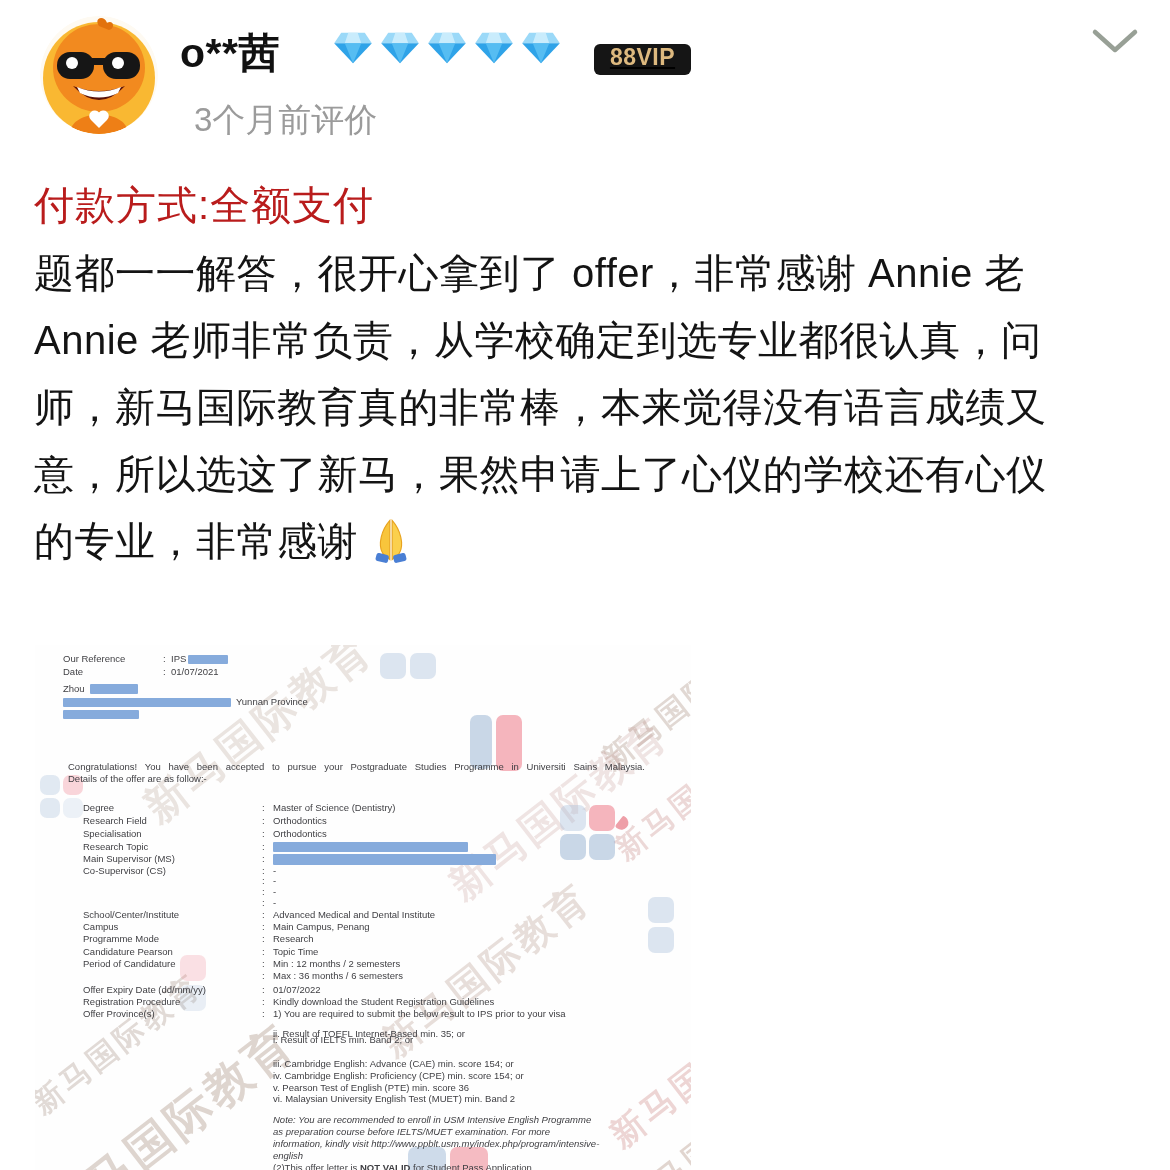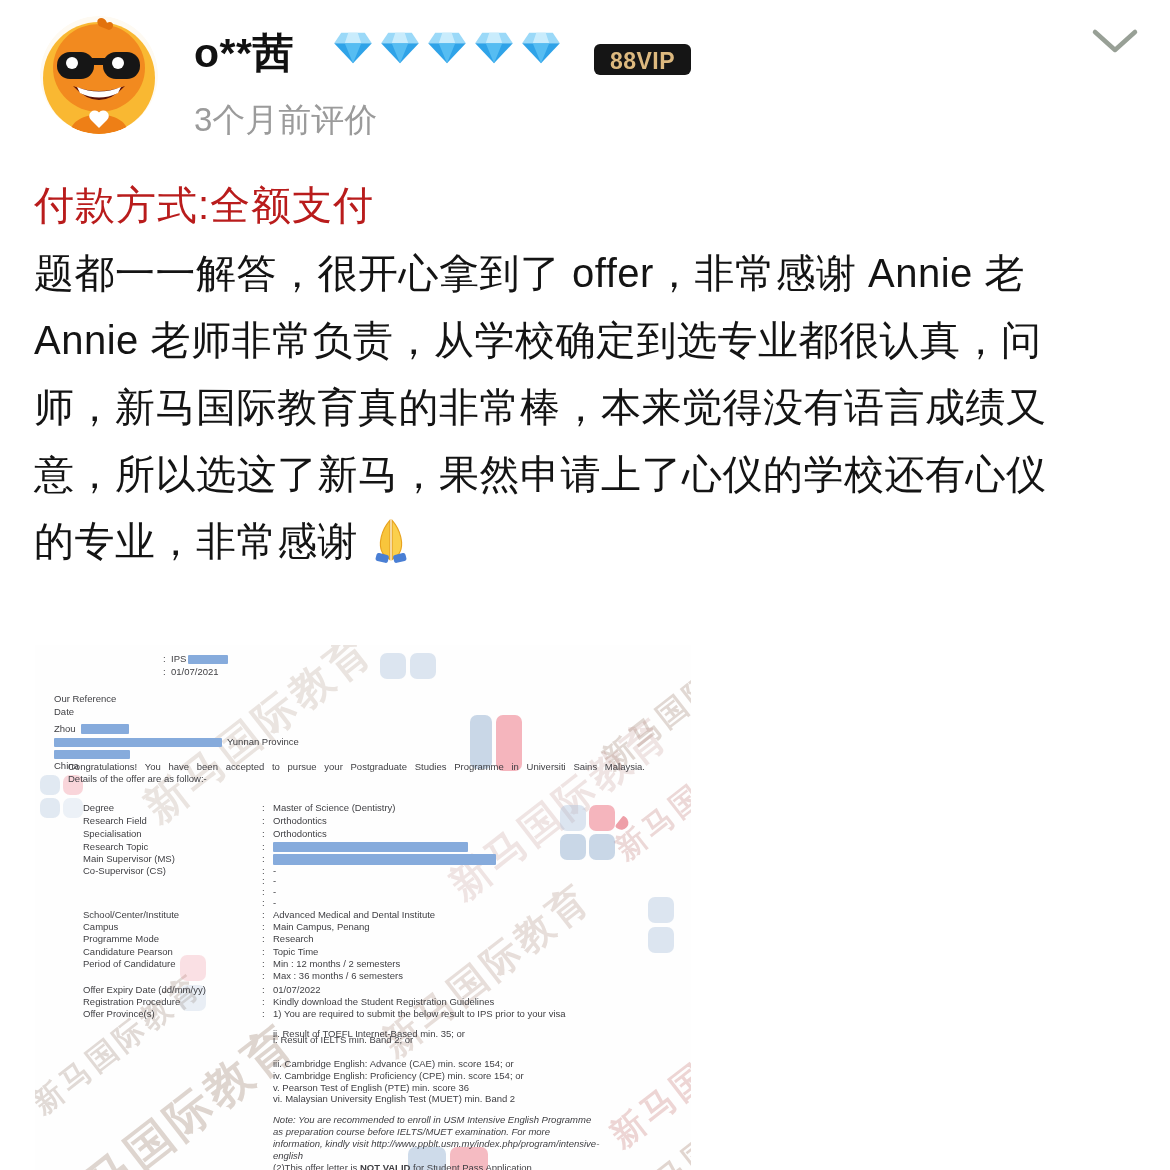--- a/index.html
+++ b/index.html
@@ -2,44 +2,44 @@
 <html><head>
 <meta charset="utf-8">
 <style>
   html,body{margin:0;padding:0;background:#ffffff;width:1170px;height:1170px;overflow:hidden;
     font-family:"Liberation Sans","DejaVu Sans",sans-serif;}
   .abs{position:absolute;}
   #page{position:relative;width:1170px;height:1170px;background:#fff;}
 
   
   #avatar{left:40px;top:16px;width:118px;height:118px;border-radius:50%;overflow:hidden;}
-  #username{left:194px;top:26px;font-size:41px;font-weight:700;color:#111;letter-spacing:.5px;}
+  #username{left:180px;top:26px;font-size:41px;font-weight:700;color:#111;letter-spacing:.5px;}
   #diamonds{left:333px;top:30px;display:flex;gap:7px;}
   #diamonds svg{display:block;}
   #vip-badge{left:594px;top:44px;width:97px;height:31px;background:#151515;border-radius:6px;
-    display:flex;align-items:flex-end;justify-content:center;}
+    display:flex;align-items:flex-start;justify-content:center;text-decoration:underline;}
   #vip-badge span{color:#ddb97f;font-size:23px;font-weight:700;letter-spacing:.5px;}
   #review-time{left:194px;top:98px;font-size:33px;color:#9b9b9b;}
   #chevron{left:1091px;top:28px;}
 
   
   #payment{left:34px;top:178px;font-size:40px;color:#b91c1c;letter-spacing:1px;}
   #review{left:34px;top:240px;font-size:40px;color:#141414;line-height:67px;letter-spacing:.5px;}
   #review .rline{white-space:nowrap;}
   #pray{display:inline-block;vertical-align:-8px;margin-left:10px;}
 
   
   #doc{left:35px;top:645px;width:656px;height:525px;background:#fefefe;overflow:hidden;cursor:pointer;}
   #doc-text{position:absolute;inset:0;color:#3e3e42;font-size:9.5px;filter:blur(.3px);z-index:2;}
   #doc-text .abs{line-height:12px;}
   .dl{position:absolute;left:48px;white-space:nowrap;}
   .dc{position:absolute;left:227px;}
   .dv{position:absolute;left:238px;white-space:nowrap;}
   .drow{position:absolute;left:0;width:100%;height:12px;}
-  .l1{position:absolute;left:19px;white-space:nowrap;margin-top:40px;}
+  .l1{position:absolute;left:28px;white-space:nowrap;}
   .c1{position:absolute;left:128px;}
   .v1{position:absolute;left:136px;white-space:nowrap;}
   .redact{display:inline-block;background:#86abdc;border-radius:1px;vertical-align:middle;}
   #doc-title{left:33px;top:93px;width:560px;font-weight:700;font-size:10.5px;letter-spacing:.2px;
     white-space:nowrap;text-align:justify;text-align-last:justify;}
   .intro{left:33px;width:577px;white-space:nowrap;text-align:justify;text-align-last:justify;}
   .intro2{left:33px;white-space:nowrap;}
   .cond{position:absolute;left:238px;white-space:nowrap;}
   .note{position:absolute;left:238px;white-space:nowrap;font-style:italic;}
   #doc-footer{position:absolute;left:238px;top:517px;white-space:nowrap;}
@@ -213,23 +213,20 @@
 
       <div class="drow" style="top:38px">
           <span class="l1"><span>Zhou</span><span class="redact" style="width:48px;height:10px;margin-left:5px"></span></span>
         </div>
       <div class="drow" style="top:51px">
           <span class="l1"><span class="redact" style="width:168px;height:9px"></span><span style="margin-left:5px">Yunnan Province</span></span>
         </div>
       <div class="drow" style="top:63px">
           <span class="l1"><span class="redact" style="width:76px;height:9px"></span></span>
         </div>
-      <div class="drow" style="top:75px">
-          <span class="l1">China</span>
-        </div>
 
 
       <div class="abs intro" style="top:116px">Congratulations! You have been accepted to pursue your Postgraduate Studies Programme in Universiti Sains Malaysia.</div>
       <div class="abs intro2" style="top:128px">Details of the offer are as follow:-</div>
 
       <div class="drow" style="top:157px">
           <span class="dl">Degree</span>
           <span class="dc">:</span>
           <span class="dv">Master of Science (Dentistry)</span>
         </div>

